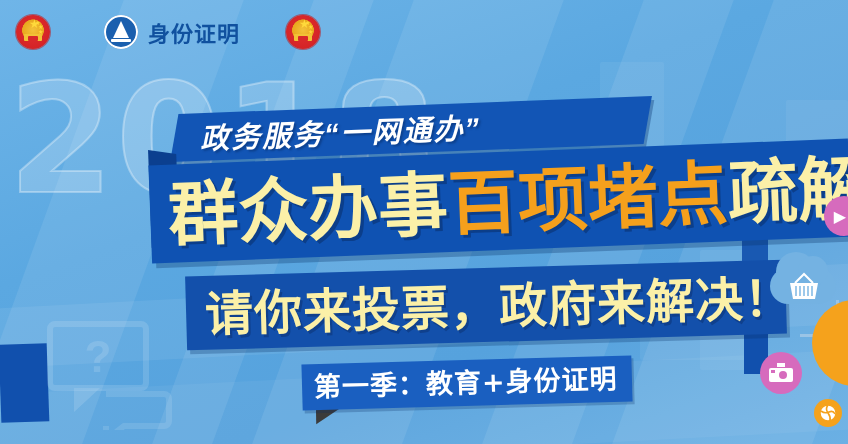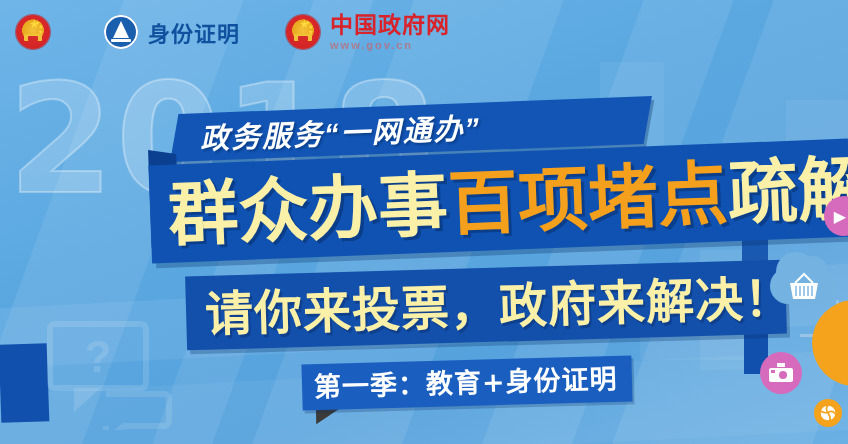--- a/index.html
+++ b/index.html
@@ -245,24 +245,20 @@
     </div>
 
     <div class="logo-group g3">
       <div class="emblem">
         <span class="star s0">★</span>
           <span class="star s1">★</span>
         <span class="star s2">★</span>
           <span class="star s3">★</span>
         <span class="star s4">★</span>
         <span class="gate"></span>
-      </div>
-      <div class="logo-text">
-        <div class="t-gov">中国政府网</div>
-        <div class="t-gov-url"><span>www.gov.cn</span></div>
       </div>
     </div>
 
   </div>
 
   <div class="sub-bar"></div>
   <div class="sub-bar-text">政务服务“一网通办”</div>
 
   <div class="main-bar-edge"></div>
   <div class="main-bar"></div>

